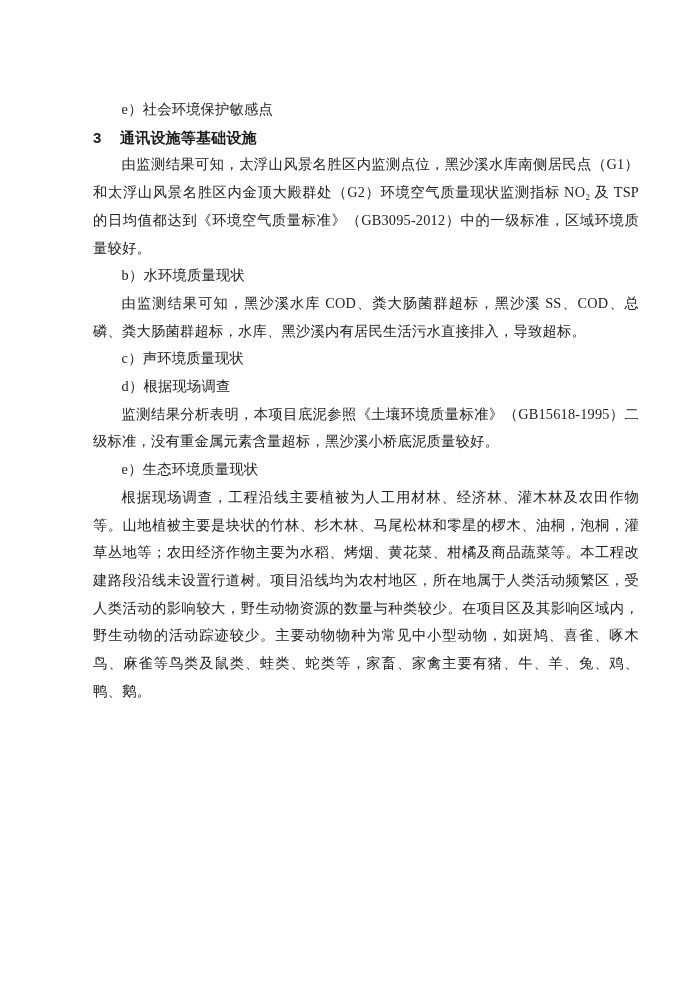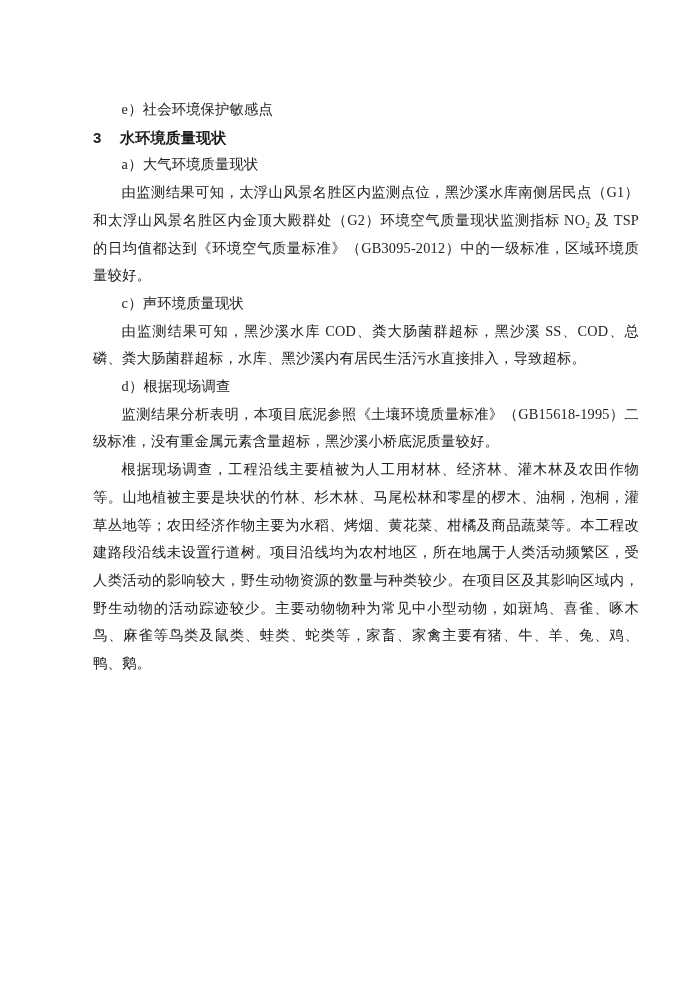--- a/index.html
+++ b/index.html
@@ -44,33 +44,34 @@
   }
 </style>
 </head>
 <body>
 
 <div class="page">
 
   <p class="para indent">e）社会环境保护敏感点</p>
 
 
-  <p class="para heading"><span class="h-num">3</span><span class="h-title">水环境质量现状</span></p>
+  <p class="para heading"><span class="h-num">3</span><span class="h-title">通讯设施等基础设施</span></p>
 
-  <p class="para indent">a）大气环境质量现状</p>
 
   <p class="para indent">由监测结果可知，太浮山风景名胜区内监测点位，黑沙溪水库南侧居民点（G1）和太浮山风景名胜区内金顶大殿群处（G2）环境空气质量现状监测指标 NO₂ 及 TSP 的日均值都达到《环境空气质量标准》（GB3095-2012）中的一级标准，区域环境质量较好。</p>
 
+  <p class="para indent">b）水环境质量现状</p>
+
+  <p class="para indent">由监测结果可知，黑沙溪水库 COD、粪大肠菌群超标，黑沙溪 SS、COD、总磷、粪大肠菌群超标，水库、黑沙溪内有居民生活污水直接排入，导致超标。</p>
 
   <p class="para indent">c）声环境质量现状</p>
-
-  <p class="para indent">由监测结果可知，黑沙溪水库 COD、粪大肠菌群超标，黑沙溪 SS、COD、总磷、粪大肠菌群超标，水库、黑沙溪内有居民生活污水直接排入，导致超标。</p>
 
 
   <p class="para indent">d）根据现场调查</p>
 
   <p class="para indent">监测结果分析表明，本项目底泥参照《土壤环境质量标准》（GB15618-1995）二级标准，没有重金属元素含量超标，黑沙溪小桥底泥质量较好。</p>
 
+  <p class="para indent">e）生态环境质量现状</p>
 
   <p class="para indent">根据现场调查，工程沿线主要植被为人工用材林、经济林、灌木林及农田作物等。山地植被主要是块状的竹林、杉木林、马尾松林和零星的椤木、油桐，泡桐，灌草丛地等；农田经济作物主要为水稻、烤烟、黄花菜、柑橘及商品蔬菜等。本工程改建路段沿线未设置行道树。项目沿线均为农村地区，所在地属于人类活动频繁区，受人类活动的影响较大，野生动物资源的数量与种类较少。在项目区及其影响区域内，野生动物的活动踪迹较少。主要动物物种为常见中小型动物，如斑鸠、喜雀、啄木鸟、麻雀等鸟类及鼠类、蛙类、蛇类等，家畜、家禽主要有猪、牛、羊、兔、鸡、鸭、鹅。</p>
 
 
 </div>
 
 </body></html>

